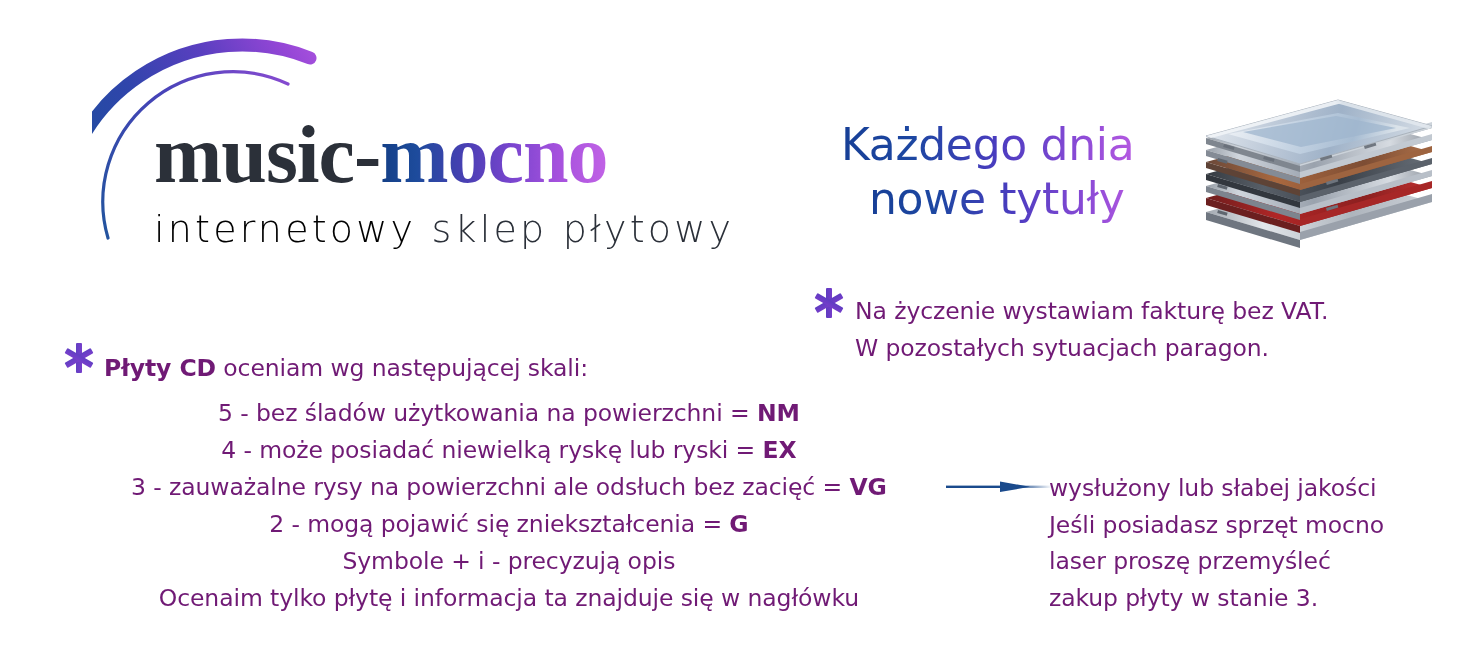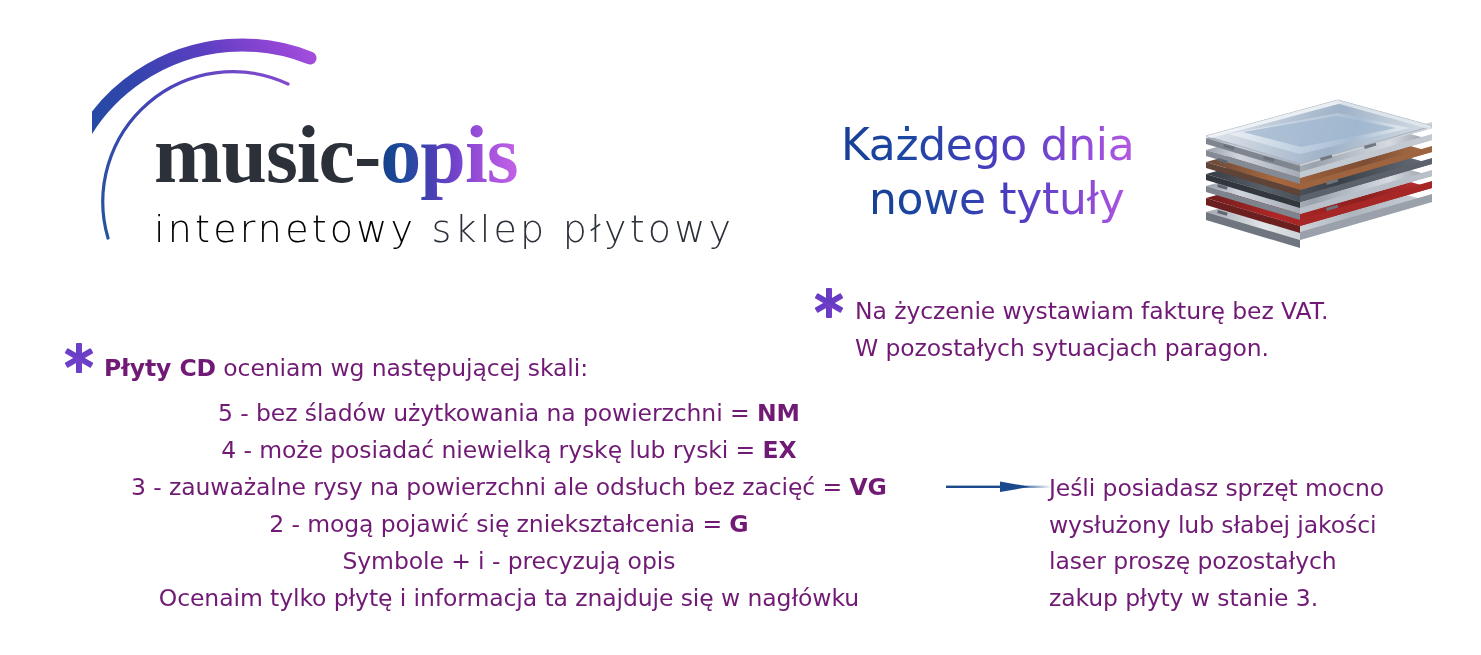--- a/index.html
+++ b/index.html
@@ -195,21 +195,21 @@
           <stop offset="1" stop-color="#9b4dd8"></stop>
         </linearGradient>
       </defs>
 
       <path d="M -34 206 A 184 184 0 0 1 218 36" stroke="url(#arcGradOuter)" stroke-width="13" stroke-linecap="round"></path>
 
       <path d="M 16 216 A 130 130 0 0 1 196 62" stroke="url(#arcGradInner)" stroke-width="3.2" stroke-linecap="round"></path>
     </svg>
 
     <div id="logo-wordmark">
-      <span class="wm-dark">music-</span><span class="wm-grad">opis</span>
+      <span class="wm-dark">music-</span><span class="wm-grad">mocno</span>
     </div>
 
     <div id="logo-tagline">
       <span class="tag-blue">internetowy</span><span class="tag-dark"> sklep płytowy</span>
     </div>
   </div>
 
   <div id="headline">
     <div class="headline-line">Każdego dnia</div>
     <div class="headline-line" id="headline-line-2">nowe tytuły</div>
@@ -371,19 +371,19 @@
         <stop offset="0.55" stop-color="#1a4a8c"></stop>
         <stop offset="0.82" stop-color="#1a4a8c" stop-opacity="0.55"></stop>
         <stop offset="1" stop-color="#1a4a8c" stop-opacity="0"></stop>
       </linearGradient>
     </defs>
     <rect x="0" y="6.6" width="106" height="2.4" fill="url(#arrowFade)"></rect>
     <polygon points="54,2.6 84,7.8 54,13" fill="#1a4a8c"></polygon>
   </svg>
 
   <div id="laser-note">
+    <div class="body-text line">wysłużony lub słabej jakości</div>
     <div class="body-text line">Jeśli posiadasz sprzęt mocno</div>
-    <div class="body-text line">wysłużony lub słabej jakości</div>
-    <div class="body-text line">laser proszę pozostałych</div>
+    <div class="body-text line">laser proszę przemyśleć</div>
     <div class="body-text line">zakup płyty w stanie 3.</div>
   </div>
 
 </div>
 
 </body></html>

